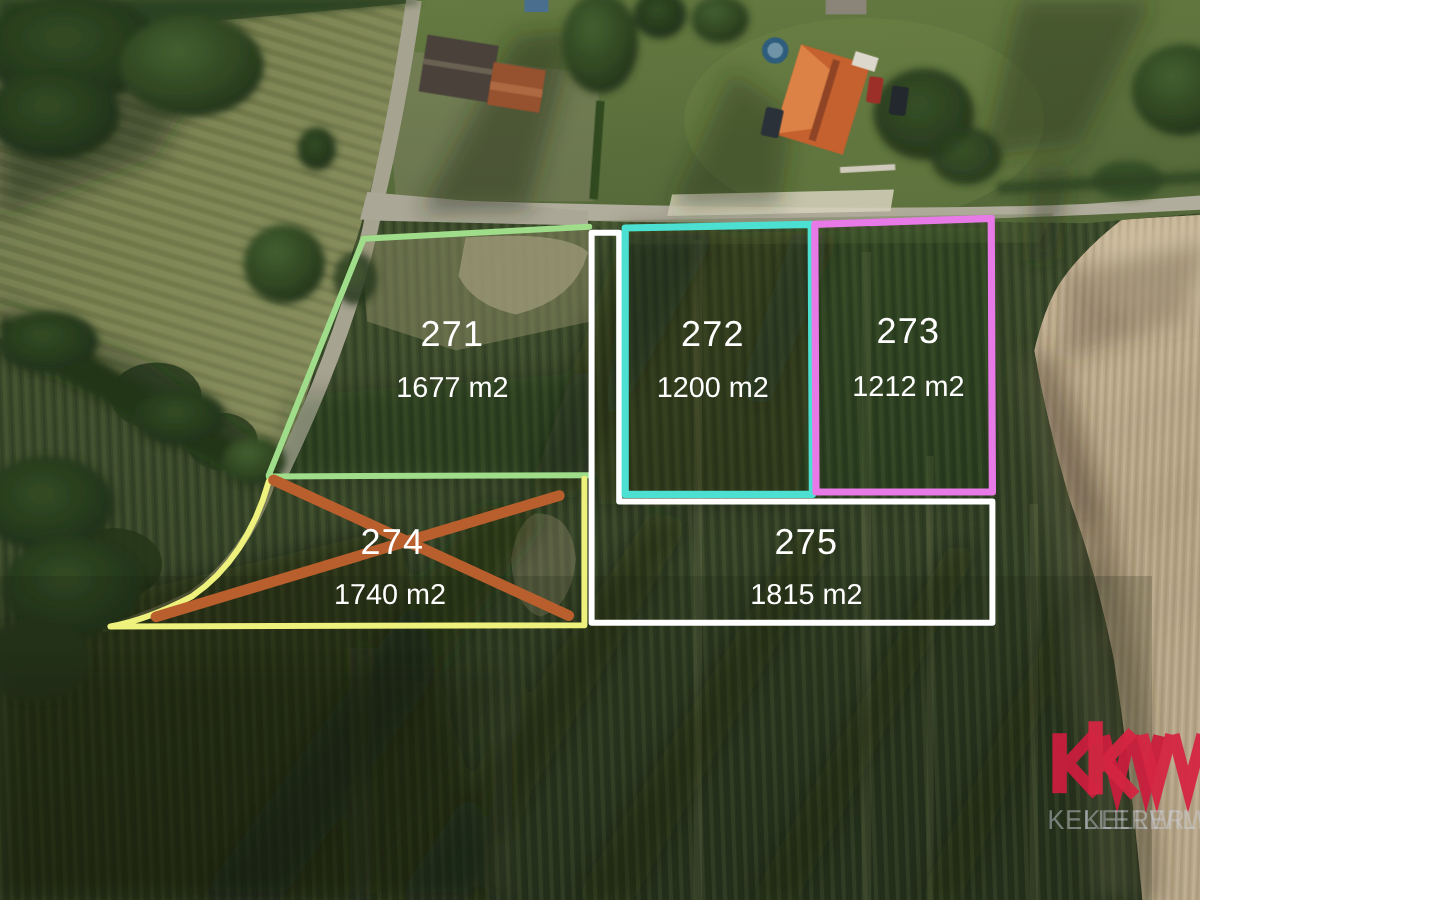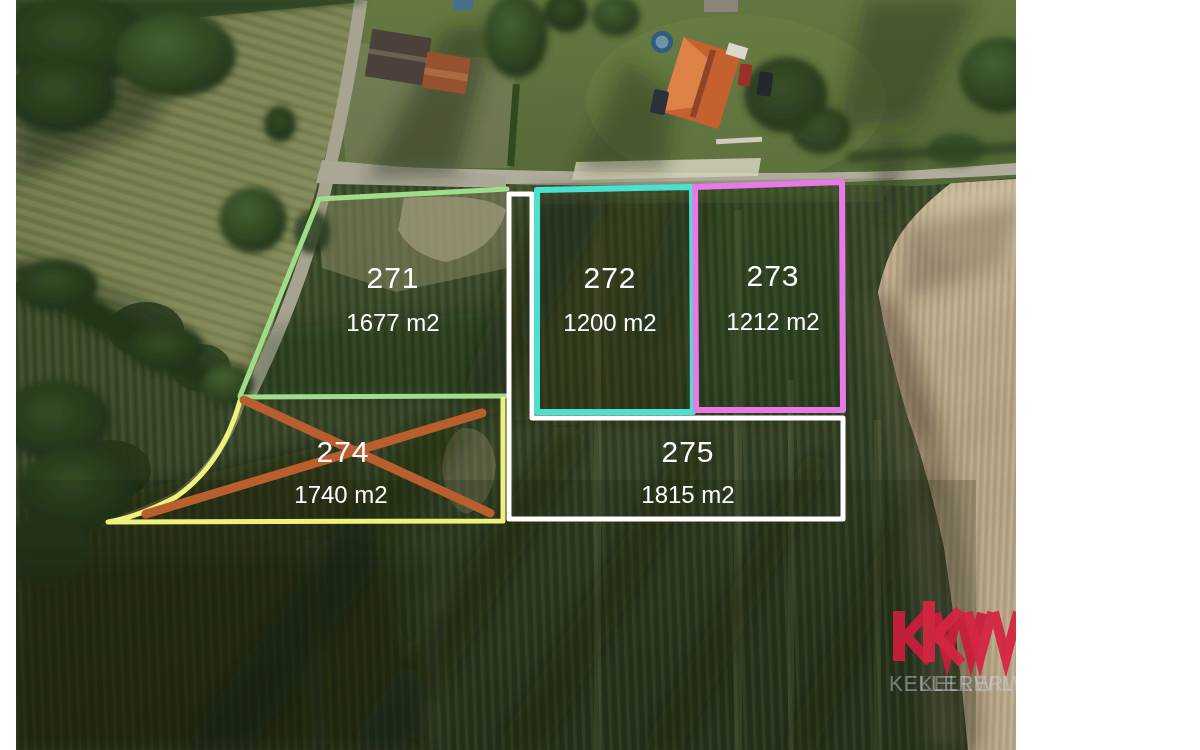--- a/index.html
+++ b/index.html
@@ -1,17 +1,17 @@
 <!DOCTYPE html>
 <html><head>
 <meta charset="utf-8">
 <style>
   html,body{margin:0;padding:0;}
   .wrap{position:relative;width:1000px;height:750px;overflow:hidden;background:#3c4a2e;
-        font-family:"Liberation Sans", sans-serif;margin-left:16px;}
+        font-family:"Liberation Sans", sans-serif;}
   svg{display:block;}
 </style>
 </head>
 <body>
 <div class="wrap">
 <svg width="1200" height="750" viewBox="0 0 1200 750" xmlns="http://www.w3.org/2000/svg">
 <defs>
   <linearGradient id="cropG" x1="0" y1="0" x2="0.35" y2="1">
     <stop offset="0" stop-color="#44542e"></stop>
     <stop offset="0.45" stop-color="#394829"></stop>

